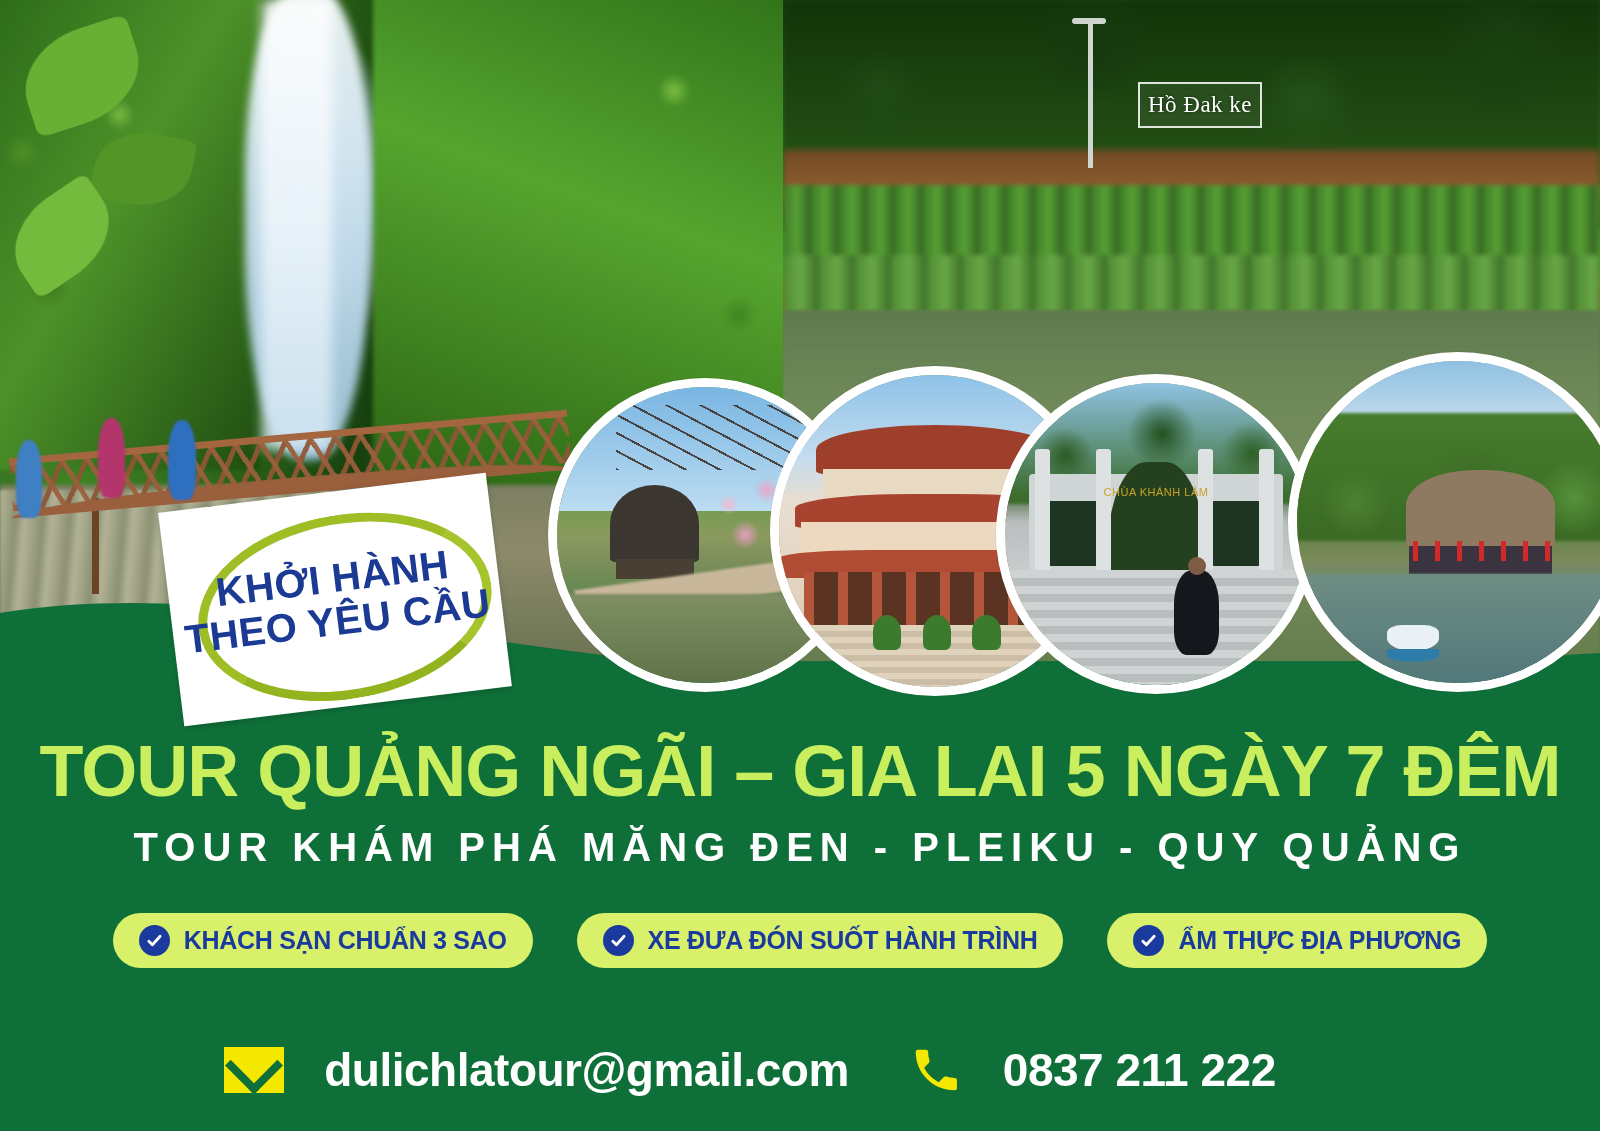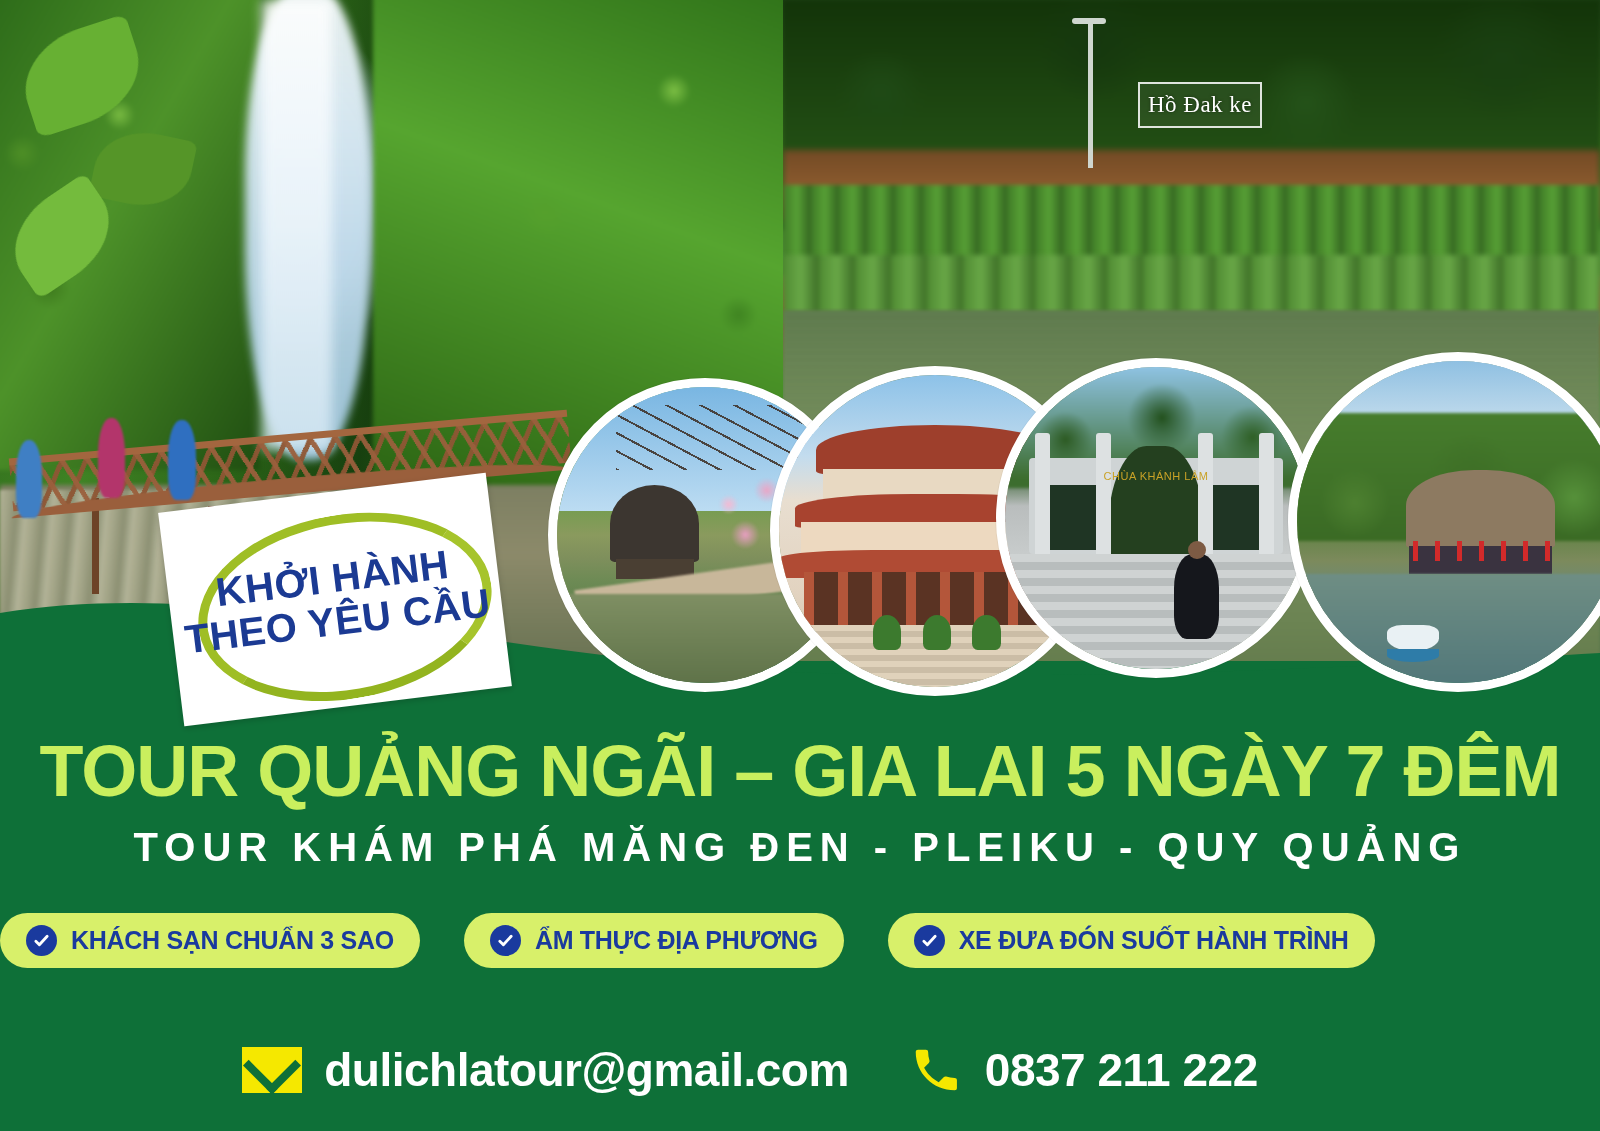--- a/index.html
+++ b/index.html
@@ -105,21 +105,21 @@
   .c2 .roof2{position:absolute;left:5%;top:38%;width:90%;height:11%;background:#a8432f;border-radius:42% 42% 6% 6%;}
   .c2 .roof3{position:absolute;left:0%;top:56%;width:100%;height:9%;background:#b04b34;border-radius:30% 30% 4% 4%;}
   .c2 .body1{position:absolute;left:14%;top:30%;width:72%;height:10%;background:#e8d9c2;}
   .c2 .body2{position:absolute;left:7%;top:47%;width:86%;height:11%;background:#edd9c0;}
   .c2 .cols{position:absolute;left:8%;top:63%;width:84%;height:18%;
     background:repeating-linear-gradient(90deg,#b4563a 0px,#b4563a 10px,#5a3323 10px,#5a3323 34px);}
   .c2 .steps{position:absolute;left:6%;top:80%;width:88%;height:20%;
     background:repeating-linear-gradient(180deg,#e0d2bb 0px,#e0d2bb 6px,#cbbda6 6px,#cbbda6 12px);}
   .c2 .bush{position:absolute;top:77%;width:9%;height:11%;background:#3c7a2e;border-radius:50% 50% 20% 20%;filter:blur(.6px);}
 
-  .c3{left:996px;top:358px;width:302px;height:302px;}
+  .c3{left:996px;top:374px;width:302px;height:302px;}
   .c3 .c-inner{background:linear-gradient(180deg,#9cc8e6 0%,#4f7a3c 22%,#2e5a26 34%,#b9bdbd 46%,#cfd3d3 70%,#c3c7c7 100%);}
   .c3 .trees{position:absolute;left:0;top:0;width:100%;height:40%;
     background:radial-gradient(circle 40px at 20% 60%, #2c5a22 0%, rgba(44,90,34,0) 70%),
                radial-gradient(circle 48px at 52% 42%, #22501c 0%, rgba(34,80,28,0) 72%),
                radial-gradient(circle 44px at 82% 58%, #2e5f25 0%, rgba(46,95,37,0) 72%),
                linear-gradient(180deg,#8ec2e2 0%,#3c6d2e 92%);filter:blur(1.5px);}
   .c3 .gate{position:absolute;left:8%;top:30%;width:84%;height:32%;background:#cfd4d5;border-radius:4px;filter:blur(.3px);}
   .c3 .gate:before{content:"";position:absolute;left:6%;top:28%;width:24%;height:68%;background:#1f3524;}
   .c3 .gate:after{content:"";position:absolute;right:6%;top:28%;width:24%;height:68%;background:#1f3524;}
   .c3 .arch{position:absolute;left:34%;top:26%;width:32%;height:70%;background:#24401f;border-radius:40% 40% 0 0;}
@@ -157,28 +157,28 @@
   .sticker-txt span{display:block;white-space:nowrap;}
   .st-l1{font-size:40px;letter-spacing:.5px;}
   .st-l2{font-size:40px;letter-spacing:.5px;}
 
   
   .title{position:absolute;left:0;top:735px;width:1600px;text-align:center;color:#c9ef5e;
     font-size:72px;font-weight:bold;letter-spacing:-1px;line-height:1;white-space:nowrap;}
   .subtitle{position:absolute;left:0;top:827px;width:1600px;text-align:center;color:#ffffff;
     font-size:40px;font-weight:bold;letter-spacing:7px;line-height:1;white-space:nowrap;}
 
-  .pills{position:absolute;left:0;top:913px;width:1600px;display:flex;justify-content:flex-start;gap:44px;}
+  .pills{position:absolute;left:0;top:913px;width:1600px;display:flex;justify-content:center;gap:44px;}
   .pill{display:flex;align-items:center;gap:14px;background:#d8f06a;border-radius:32px;height:55px;padding:0 26px;}
   .pill .chk{width:31px;height:31px;border-radius:50%;background:#1a3a9e;display:flex;align-items:center;justify-content:center;flex:0 0 auto;}
   .pill .chk svg{width:17px;height:17px;}
   .pill .ptxt{color:#1a3a9e;font-size:25px;font-weight:bold;letter-spacing:-.3px;white-space:nowrap;}
 
   .contact{position:absolute;left:0;top:1020px;width:1600px;height:100px;display:flex;align-items:center;justify-content:center;gap:0;}
-  .citem{display:flex;align-items:center;gap:22px;}
+  .citem{display:flex;align-items:center;gap:40px;}
   .citem .ctxt{color:#fff;font-size:46px;font-weight:bold;letter-spacing:-.5px;white-space:nowrap;}
   .gap1{width:60px;}
   .gap2{width:100px;}
   .ico-mail{width:60px;height:46px;background:#f5e800;position:relative;flex:0 0 auto;}
   .ico-mail:after{content:"";position:absolute;left:50%;top:-2px;transform:translateX(-50%) rotate(45deg);
     width:33px;height:33px;border-right:8px solid #0e7038;border-bottom:8px solid #0e7038;}
   .ico-phone{width:54px;height:54px;flex:0 0 auto;}
   .ico-globe{width:64px;height:64px;flex:0 0 auto;}
 </style>
 </head>
@@ -310,30 +310,30 @@
       </span>
       <span class="ptxt">KHÁCH SẠN CHUẨN 3 SAO</span>
     </div>
 
     <div class="pill">
       <span class="chk">
         <svg viewBox="0 0 24 24" fill="none" stroke="#ffffff" stroke-width="4" stroke-linecap="round" stroke-linejoin="round">
           <polyline points="4,13 9,18 20,6"></polyline>
         </svg>
       </span>
-      <span class="ptxt">ẨM THỰC ĐỊA PHƯƠNG</span>
+      <span class="ptxt">XE ĐƯA ĐÓN SUỐT HÀNH TRÌNH</span>
     </div>
 
     <div class="pill">
       <span class="chk">
         <svg viewBox="0 0 24 24" fill="none" stroke="#ffffff" stroke-width="4" stroke-linecap="round" stroke-linejoin="round">
           <polyline points="4,13 9,18 20,6"></polyline>
         </svg>
       </span>
-      <span class="ptxt">XE ĐƯA ĐÓN SUỐT HÀNH TRÌNH</span>
+      <span class="ptxt">ẨM THỰC ĐỊA PHƯƠNG</span>
     </div>
 
   </div>
 
   <div class="contact">
 
     <div class="citem">
       <span class="ico-mail"></span>
       <span class="ctxt">dulichlatour@gmail.com</span>
     </div>

